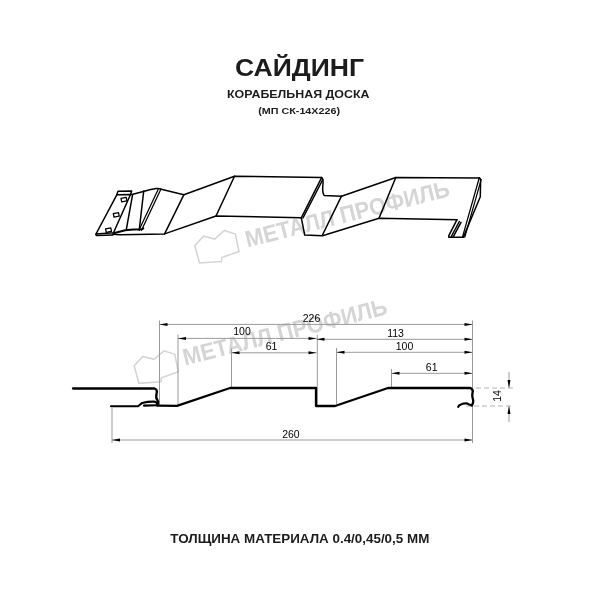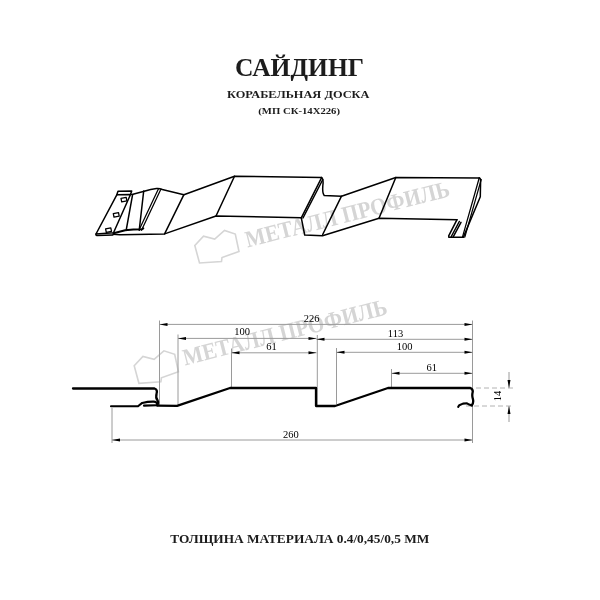--- a/index.html
+++ b/index.html
@@ -1,17 +1,17 @@
 <!DOCTYPE html>
 <html><head>
 <meta charset="utf-8">
 <style>
   html,body{margin:0;padding:0;background:#fff;}
   #page{position:relative;width:524px;height:600px;background:#fdba74;overflow:hidden;
-        font-family:Liberation Serif, serif;}
+        font-family:Liberation Sans, sans-serif;}
 </style>
 </head>
 <body>
 <div id="page">
 <svg width="600" height="600" viewBox="0 0 600 600" xmlns="http://www.w3.org/2000/svg">
   <rect x="0" y="0" width="600" height="600" fill="#ffffff"></rect>
 
   <text x="235" y="75.8" font-size="24.5" font-weight="bold" fill="#1c1c1c" textLength="129" lengthAdjust="spacingAndGlyphs">САЙДИНГ</text>
   <text x="227" y="98.2" font-size="11" font-weight="bold" fill="#1c1c1c" textLength="142.5" lengthAdjust="spacingAndGlyphs">КОРАБЕЛЬНАЯ ДОСКА</text>
   <text x="258.3" y="114" font-size="9" font-weight="bold" fill="#1c1c1c" textLength="81.7" lengthAdjust="spacingAndGlyphs">(МП СК-14Х226)</text>

